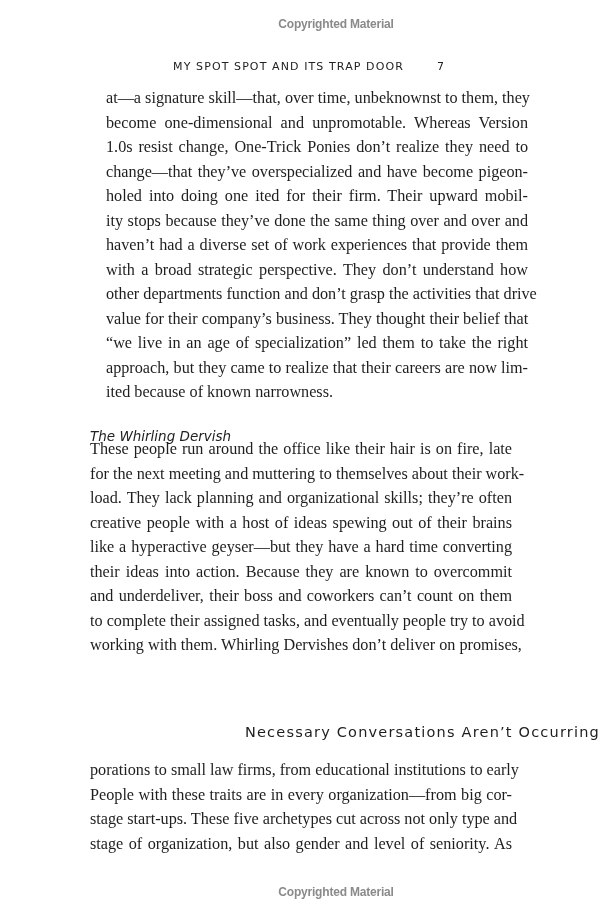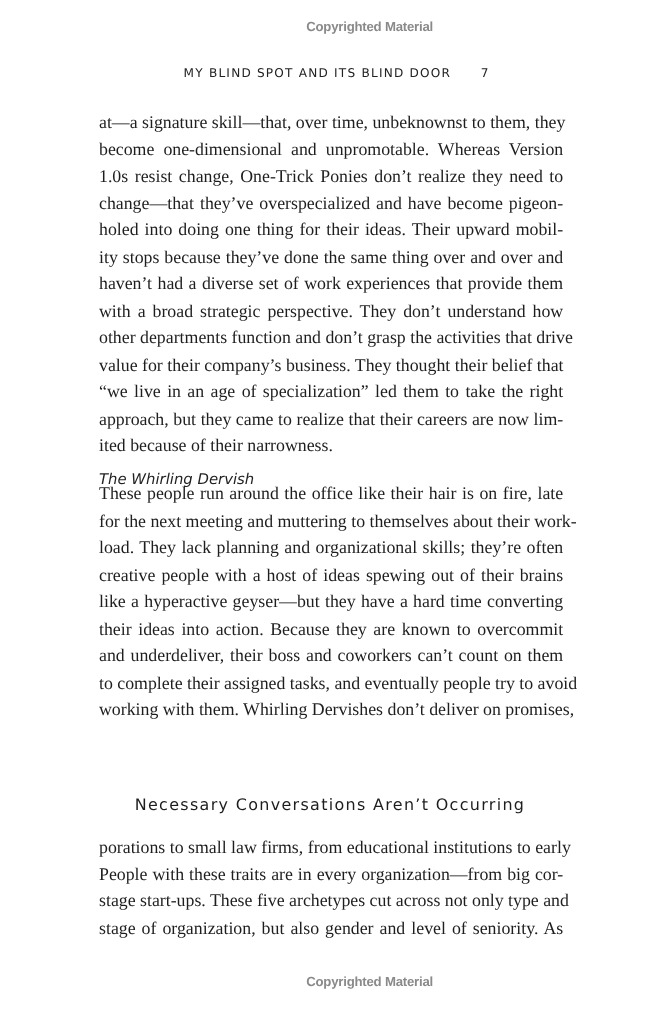--- a/index.html
+++ b/index.html
@@ -27,49 +27,49 @@
       display: block; text-align: justify; text-align-last: justify;
       white-space: nowrap; height: 24.5px;
     }
     .line.last { text-align-last: left; }
     .subhead {
       position: absolute; left: 90px; top: 428px;
       font-family: "DejaVu Sans", sans-serif; font-style: italic;
       font-size: 13.5px; color: #222;
     }
     .section-head {
-      position: absolute; left: 0; top: 724px; width: 600px; text-align: center;
+      position: absolute; left: 0; top: 724px; width: 600px; text-align: right;
       font-family: "DejaVu Sans", sans-serif; font-size: 14.5px; color: #1e1e1e;
       letter-spacing: 1.2px;
     }
   </style>
 </head>
 <body>
 
 <div class="watermark wm-top">Copyrighted Material</div>
 
 <div class="running-header">
-  <span class="running-title">MY BLIND SPOT AND ITS BLIND DOOR</span>
+  <span class="running-title">MY SPOT SPOT AND ITS TRAP DOOR</span>
   <span class="page-number">7</span>
 </div>
 
-<div class="text-block" style="top: 99px;">
+<div class="text-block" style="top: 86px; margin-left: 16px;">
   <span class="line">at—a signature skill—that, over time, unbeknownst to them, they</span>
   <span class="line">become one-dimensional and unpromotable. Whereas Version</span>
   <span class="line">1.0s resist change, One-Trick Ponies don’t realize they need to</span>
   <span class="line">change—that they’ve overspecialized and have become pigeon-</span>
-  <span class="line">holed into doing one thing for their ideas. Their upward mobil-</span>
+  <span class="line">holed into doing one ited for their firm. Their upward mobil-</span>
   <span class="line">ity stops because they’ve done the same thing over and over and</span>
   <span class="line">haven’t had a diverse set of work experiences that provide them</span>
   <span class="line">with a broad strategic perspective. They don’t understand how</span>
   <span class="line">other departments function and don’t grasp the activities that drive</span>
   <span class="line">value for their company’s business. They thought their belief that</span>
   <span class="line">“we live in an age of specialization” led them to take the right</span>
   <span class="line">approach, but they came to realize that their careers are now lim-</span>
-  <span class="line last">ited because of their narrowness.</span>
+  <span class="line last">ited because of known narrowness.</span>
 </div>
 
 <div class="subhead">The Whirling Dervish</div>
 
 <div class="text-block" style="top: 437px;">
   <span class="line">These people run around the office like their hair is on fire, late</span>
   <span class="line">for the next meeting and muttering to themselves about their work-</span>
   <span class="line">load. They lack planning and organizational skills; they’re often</span>
   <span class="line">creative people with a host of ideas spewing out of their brains</span>
   <span class="line">like a hyperactive geyser—but they have a hard time converting</span>

